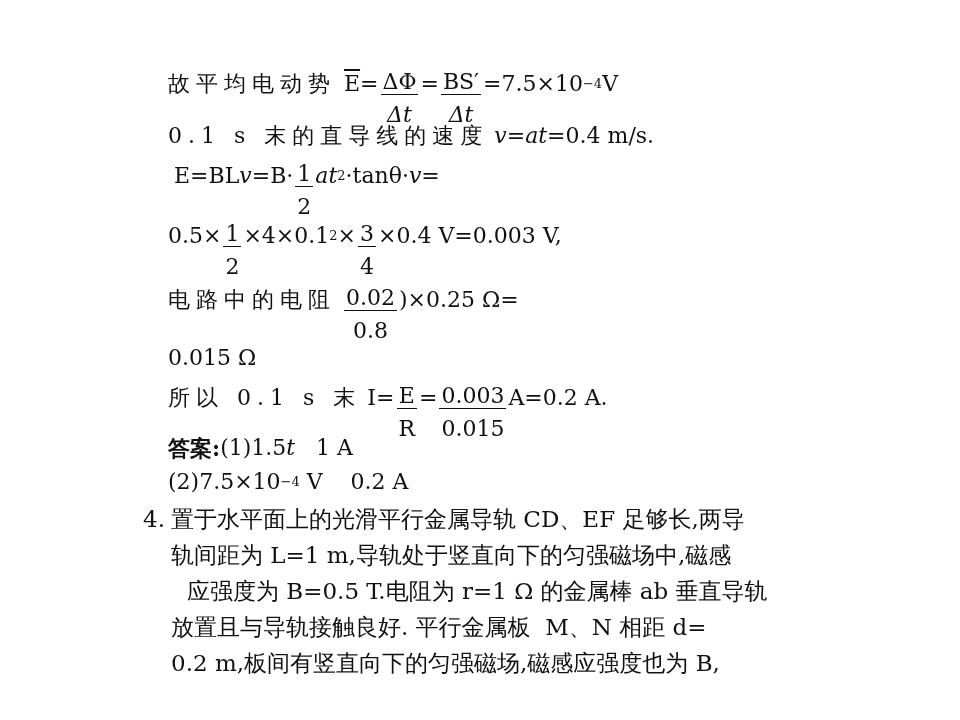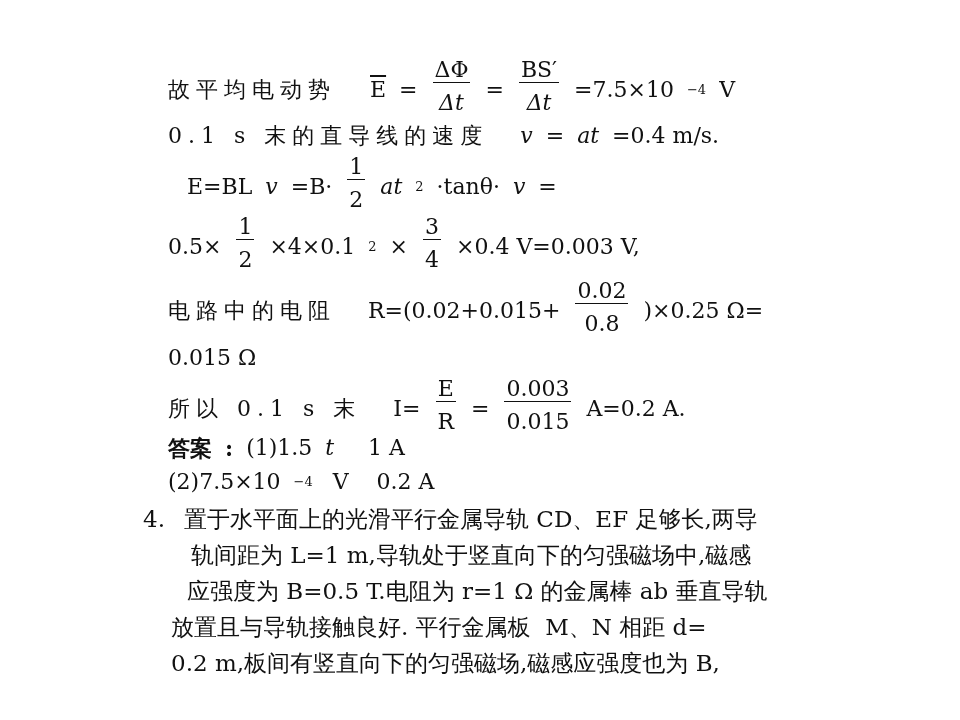--- a/index.html
+++ b/index.html
@@ -4,21 +4,21 @@
   <style>
     html, body { margin: 0; padding: 0; background: #ffffff; }
     body {
       width: 960px; height: 720px; position: relative; overflow: hidden;
       font-family: "DejaVu Serif", "Liberation Serif", serif;
       color: #111111;
     }
     .line {
       position: absolute; white-space: nowrap;
       font-size: 22px; line-height: 28px;
-      display: flex; align-items: center; gap: 13px;
+      display: flex; 
     }
     .sp { letter-spacing: 6px; }
     .it { font-style: italic; }
     .frac {
       display: inline-flex; flex-direction: column; align-items: center;
       vertical-align: middle; margin: 0 2px; line-height: 24px;
     }
     .frac .num { border-bottom: 1.5px solid #111; padding: 0 2px; }
     .frac .den { padding: 8px 2px; }
     .overline { text-decoration: overline; }
@@ -85,21 +85,20 @@
   <span class="frac">
     <span class="num">3</span>
     <span class="den">4</span>
   </span>
   <span>×0.4 V=0.003 V,</span>
 </div>
 
 <div class="line" style="left:168px; top:286px; height:50px;">
   <span class="sp">电路中的电阻</span>
   <span style="width:6px"></span>
-  <span>R=(0.02+0.015+</span>
   <span class="frac">
     <span class="num">0.02</span>
     <span class="den">0.8</span>
   </span>
   <span>)×0.25 Ω=</span>
 </div>
 
 <div class="line" style="left:168px; top:344px;">
   <span>0.015 Ω</span>
 </div>
@@ -131,21 +130,21 @@
 <div class="line" style="left:168px; top:468px;">
   <span>(2)7.5×10</span>
   <sup>−4</sup>
   <span style="white-space:pre"> V    0.2 A</span>
 </div>
 
 <div class="line q" style="left:143px; top:505px;">
   <span style="width:28px;">4.</span>
   <span>置于水平面上的光滑平行金属导轨 CD、EF 足够长,两导</span>
 </div>
-<div class="line q" style="left:171px; top:541px;margin-left:20px;">
+<div class="line q" style="left:171px; top:541px;">
   <span>轨间距为 L=1 m,导轨处于竖直向下的匀强磁场中,磁感</span>
 </div>
 <div class="line q" style="left:187px; top:577px;">
   <span>应强度为 B=0.5 T.电阻为 r=1 Ω 的金属棒 ab 垂直导轨</span>
 </div>
 <div class="line q" style="left:171px; top:613px;">
   <span style="white-space:pre">放置且与导轨接触良好. 平行金属板  M、N 相距 d=</span>
 </div>
 <div class="line q" style="left:171px; top:649px;">
   <span>0.2 m,板间有竖直向下的匀强磁场,磁感应强度也为 B,</span>

